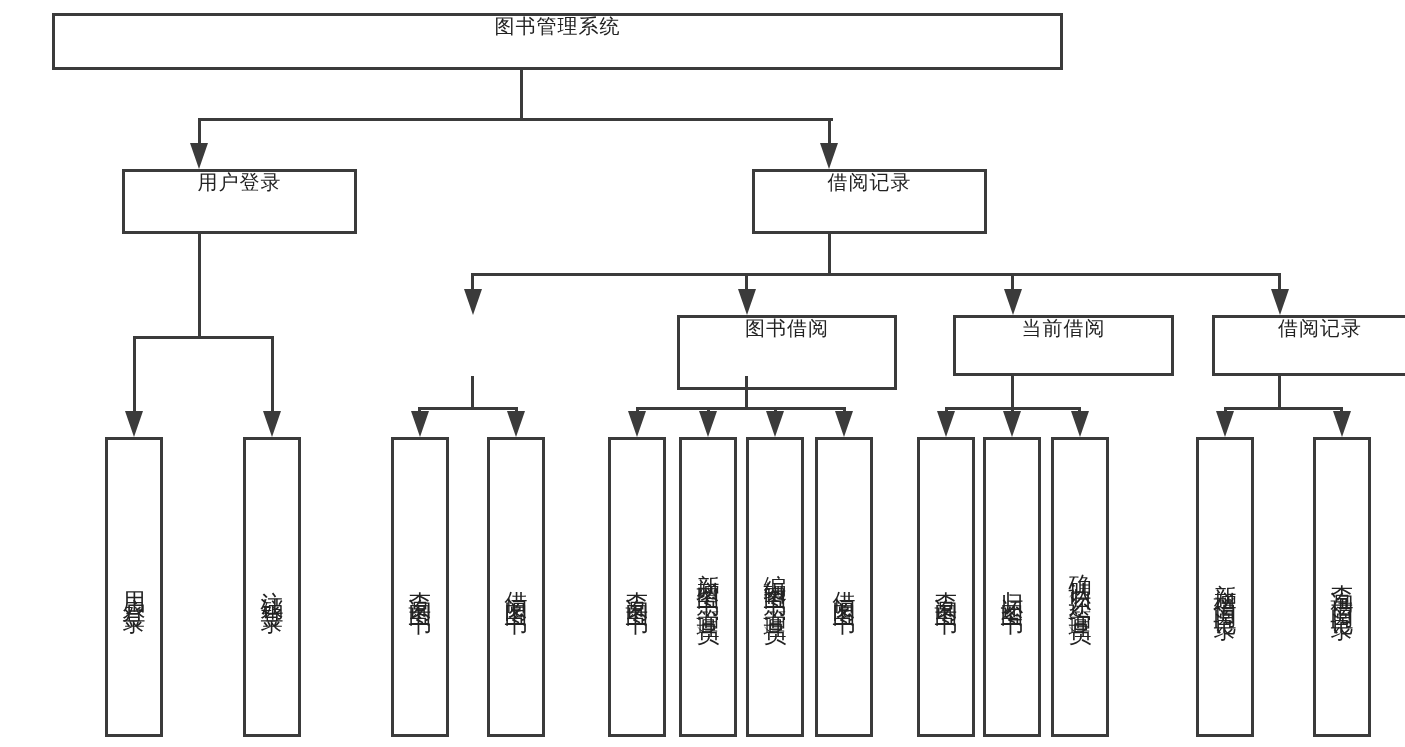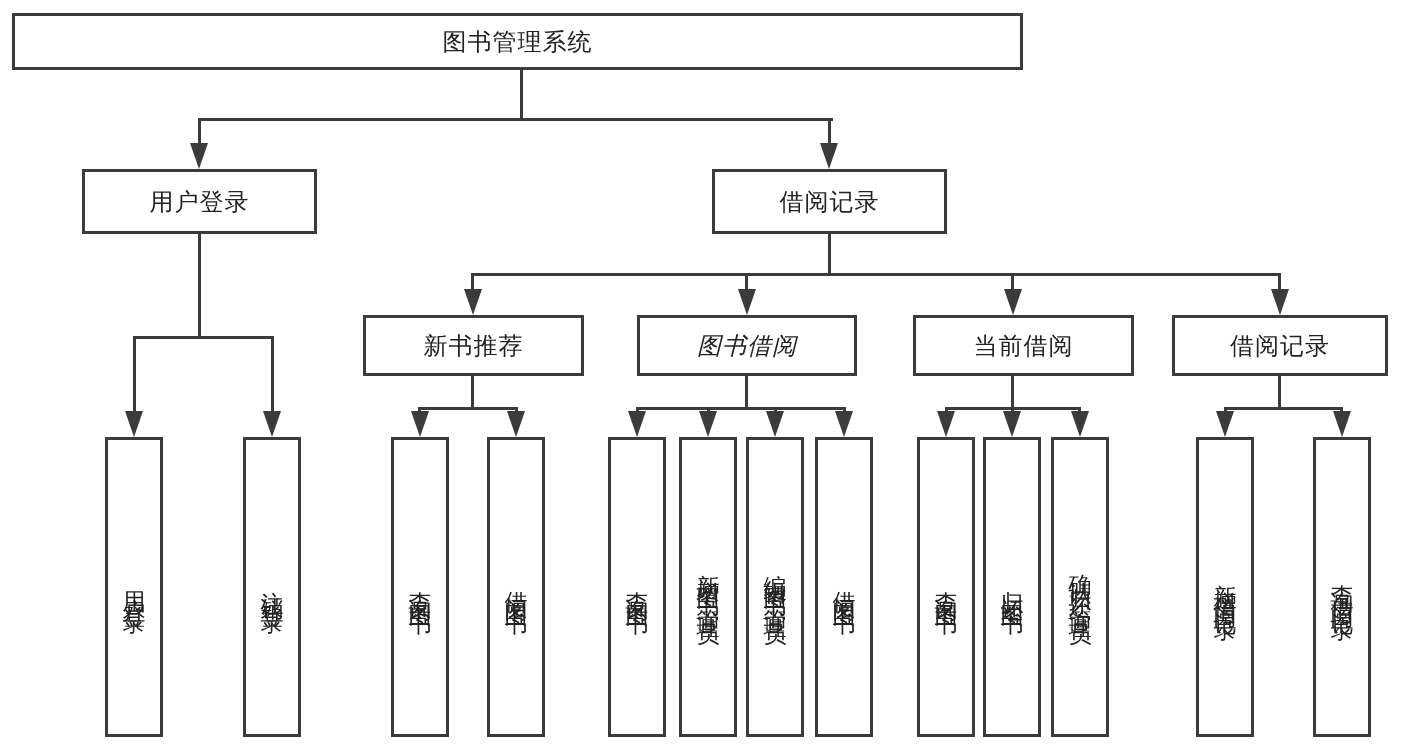--- a/index.html
+++ b/index.html
@@ -19,27 +19,28 @@
     background: var(--bg);
     overflow: hidden;
   }
   
   .hbox {
     position: absolute;
     box-sizing: border-box;
     border: 3px solid var(--line);
     background: var(--box-bg);
     display: flex;
-    align-items: center;
+    align-items: flex-start;
     justify-content: center;
     color: var(--ink);
-    font-size: 24px;
+    font-size: 20px;
     letter-spacing: 1px;
     white-space: nowrap;
     line-height: 1;
+    margin-left: 40px;
   }
   
   .vbox {
     position: absolute;
     box-sizing: border-box;
     border: 3px solid var(--line);
     background: var(--box-bg);
     top: 437px;
     width: 58px;
     height: 300px;
@@ -92,25 +93,22 @@
   </div>
 
   <div class="hbox" style="left:82px; top:169px; width:235px; height:65px;">
     <span>用户登录</span>
   </div>
 
   <div class="hbox" style="left:712px; top:169px; width:235px; height:65px;">
     <span>借阅记录</span>
   </div>
 
-  <div class="hbox" style="left:363px; top:315px; width:221px; height:61px;">
-    <span>新书推荐</span>
-  </div>
-
-  <div class="hbox" style="left:637px; top:315px; width:220px; height:61px;font-style:italic;">
+
+  <div class="hbox" style="left:637px; top:315px; width:220px; height:75px;">
     <span>图书借阅</span>
   </div>
 
   <div class="hbox" style="left:1172px; top:315px; width:216px; height:61px;">
     <span>借阅记录</span>
   </div>
 
   <div class="hbox" style="left:913px; top:315px; width:221px; height:61px;">
     <span>当前借阅</span>
   </div>

